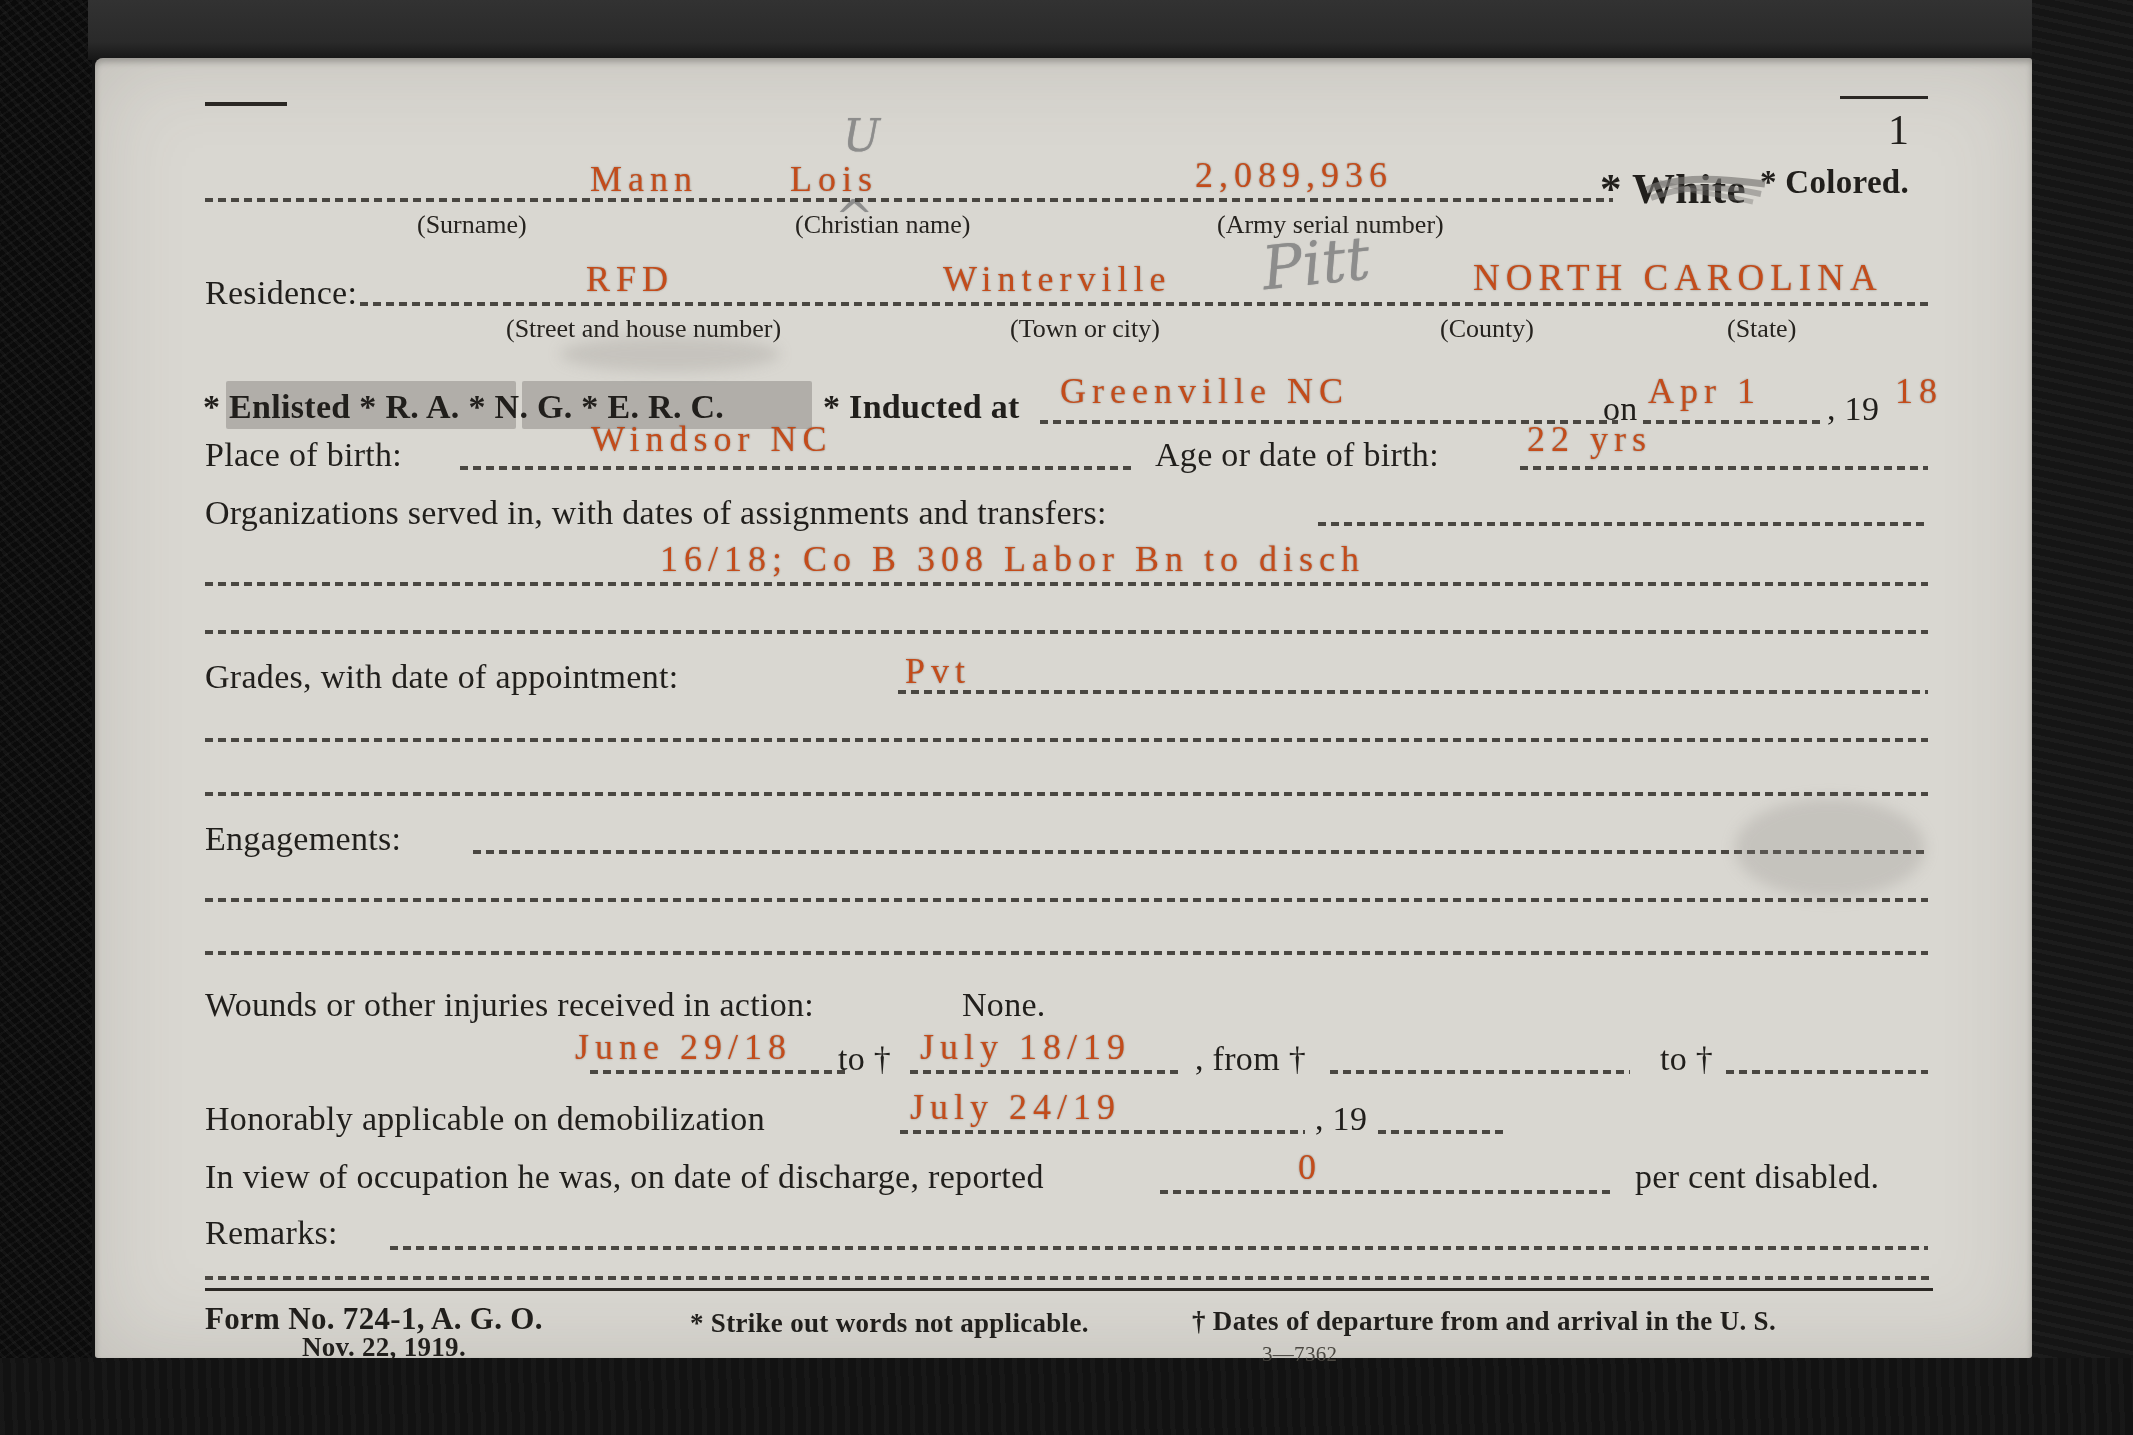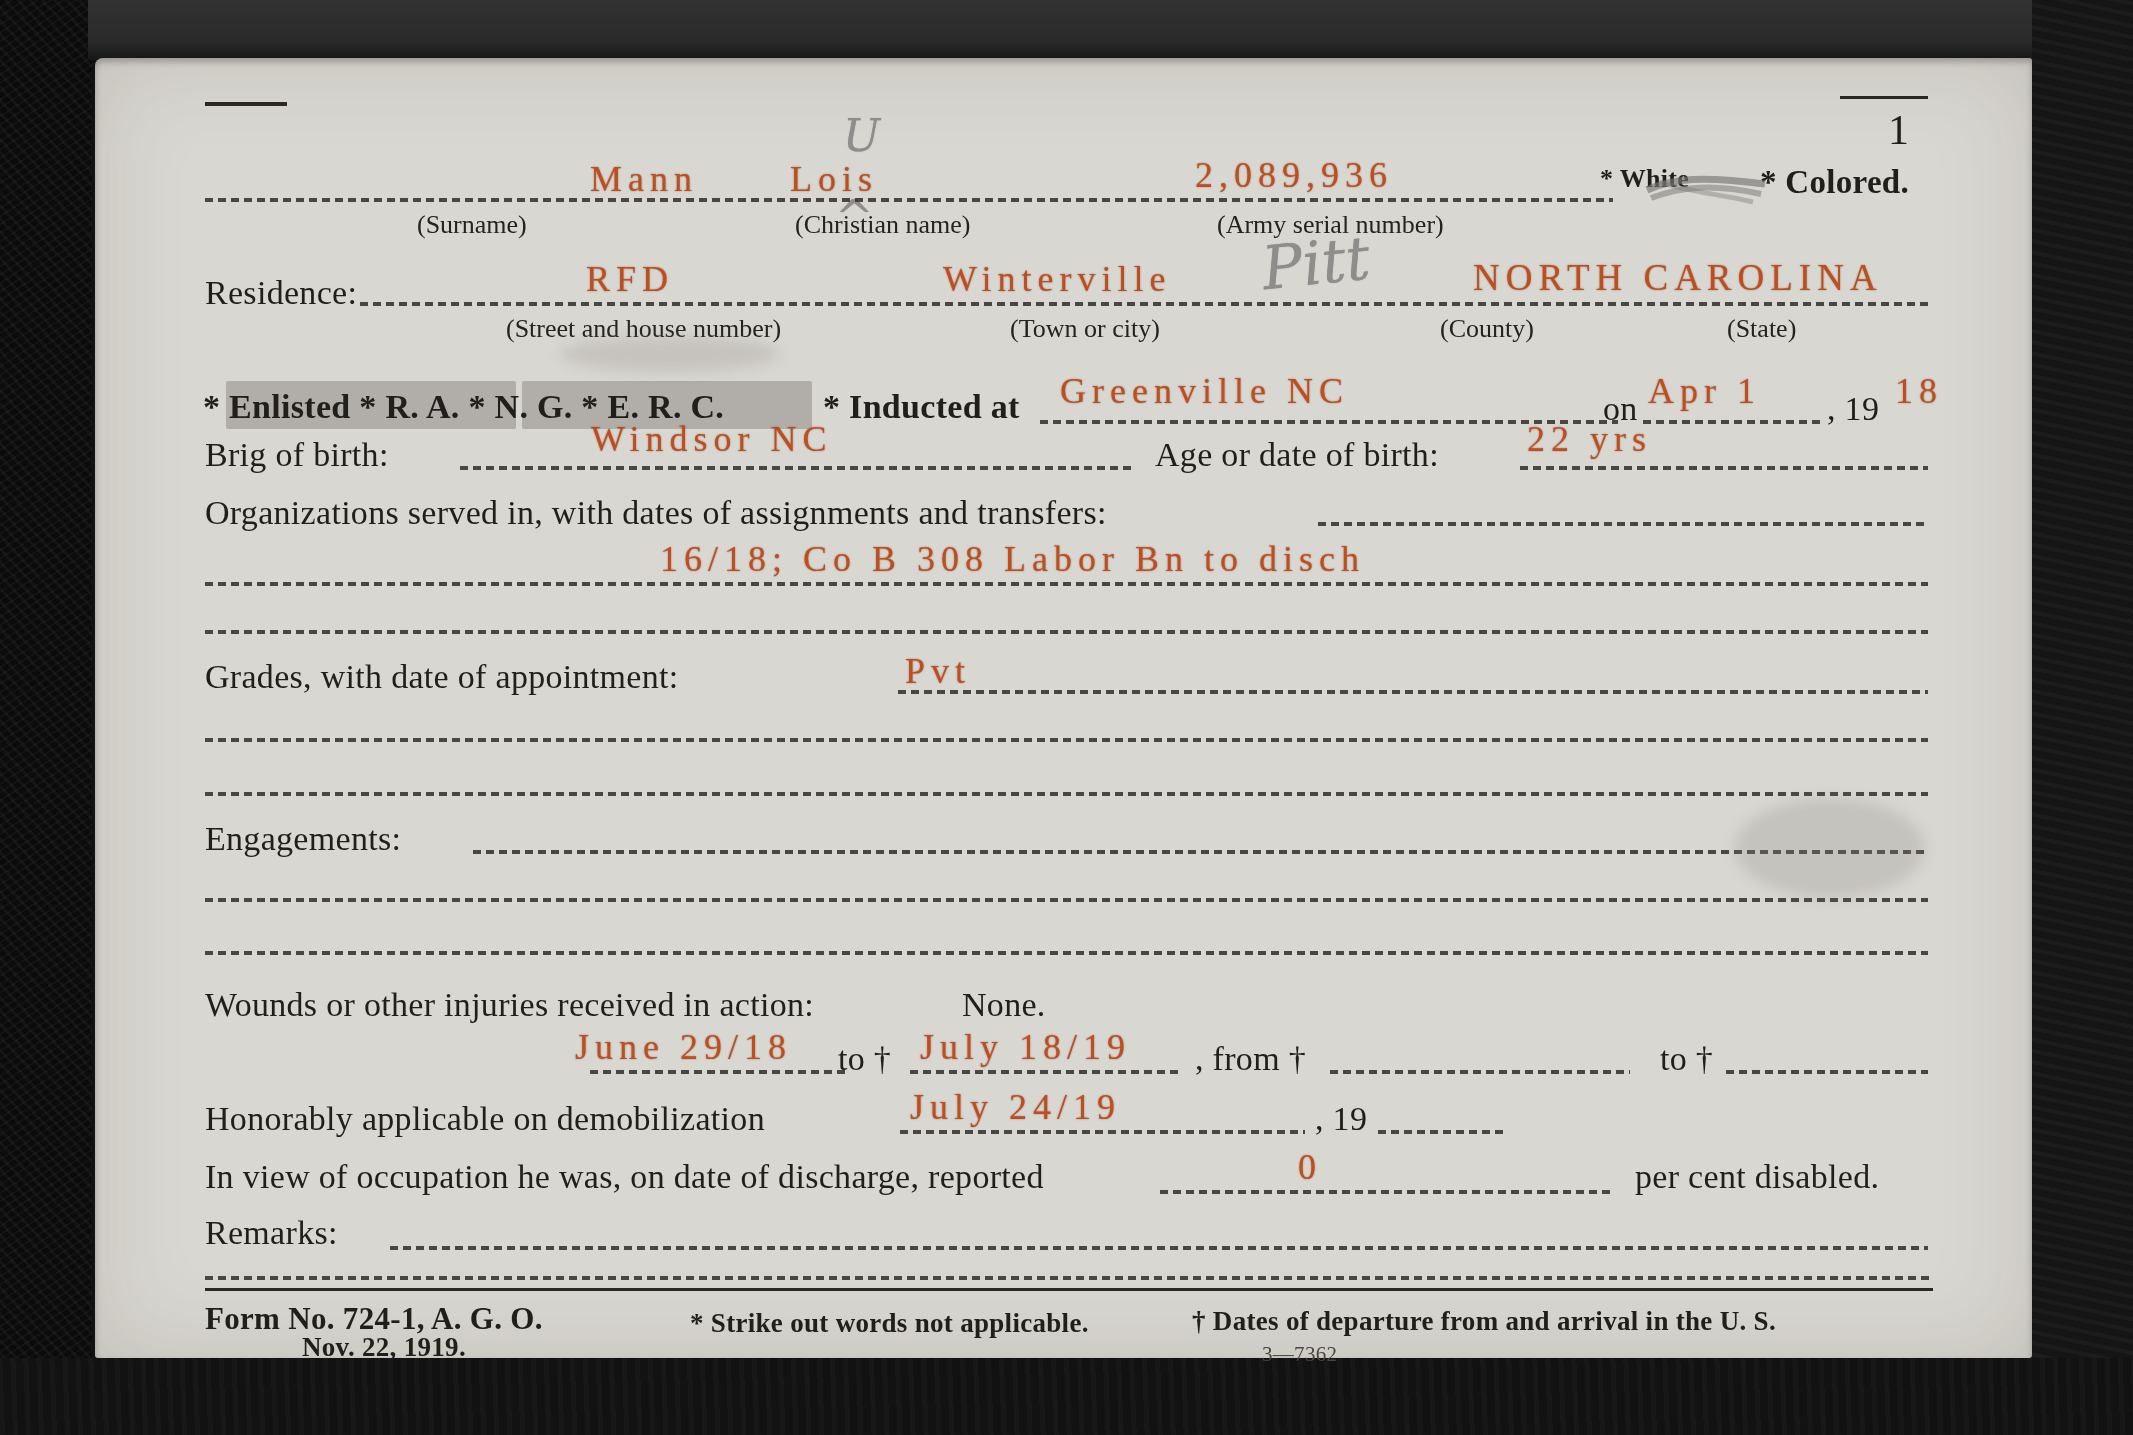--- a/index.html
+++ b/index.html
@@ -52,21 +52,21 @@
     <div class="sl" style="left:110px;top:44px;width:82px;height:4px;"></div>
     <div class="sl" style="left:1745px;top:38px;width:88px;height:3px;"></div>
     <div class="pr" style="left:1793px;top:48px;font-size:42px;">1</div>
 
     <div class="tw" style="left:495px;top:100px;">Mann</div>
     <div class="tw" style="left:695px;top:100px;">Lois</div>
     <div class="pc" style="left:748px;top:52px;font-size:44px;">U</div>
     <div class="pc" style="left:740px;top:132px;font-size:46px;">^</div>
     <div class="tw" style="left:1100px;top:96px;">2,089,936</div>
     <div class="dl" style="left:110px;top:140px;width:1408px;"></div>
-    <div class="pr pr-b" style="left:1505px;top:106px;font-size:26px;">* White</div>
+    <div class="pr pr-b" style="left:1505px;top:106px;font-size:43px;">* White</div>
     <div class="pr pr-b" style="left:1665px;top:106px;font-size:33px;">* Colored.</div>
     <svg style="position:absolute;left:1548px;top:106px;" width="130" height="46">
       <path d="M4 26 C 30 14, 60 12, 122 20" stroke="rgba(120,118,115,.65)" stroke-width="7" fill="none"></path>
       <path d="M8 34 C 40 22, 70 20, 118 30" stroke="rgba(120,118,115,.5)" stroke-width="6" fill="none"></path>
       <path d="M16 18 C 46 28, 76 30, 110 38" stroke="rgba(120,118,115,.4)" stroke-width="5" fill="none"></path>
     </svg>
     <div class="pr-sm" style="left:322px;top:152px;">(Surname)</div>
     <div class="pr-sm" style="left:700px;top:152px;">(Christian name)</div>
     <div class="pr-sm" style="left:1122px;top:152px;">(Army serial number)</div>
 
@@ -87,21 +87,21 @@
     <div class="pr pr-b" style="left:108px;top:330px;">* Enlisted * R. A. * N. G. * E. R. C.</div>
     <div class="pr pr-b" style="left:728px;top:330px;">* Inducted at</div>
     <div class="tw" style="left:965px;top:312px;">Greenville NC</div>
     <div class="dl" style="left:945px;top:362px;width:578px;"></div>
     <div class="pr" style="left:1508px;top:332px;">on</div>
     <div class="tw" style="left:1553px;top:312px;">Apr 1</div>
     <div class="dl" style="left:1548px;top:362px;width:178px;"></div>
     <div class="pr" style="left:1732px;top:332px;">, 19</div>
     <div class="tw" style="left:1800px;top:312px;">18</div>
 
-    <div class="pr" style="left:110px;top:378px;">Brig of birth:</div>
+    <div class="pr" style="left:110px;top:378px;">Place of birth:</div>
     <div class="tw" style="left:496px;top:360px;">Windsor NC</div>
     <div class="dl" style="left:365px;top:408px;width:675px;"></div>
     <div class="pr" style="left:1060px;top:378px;">Age or date of birth:</div>
     <div class="tw" style="left:1432px;top:360px;">22 yrs</div>
     <div class="dl" style="left:1425px;top:408px;width:408px;"></div>
 
     <div class="pr" style="left:110px;top:436px;">Organizations served in, with dates of assignments and transfers:</div>
     <div class="dl" style="left:1223px;top:464px;width:610px;"></div>
     <div class="tw" style="left:565px;top:480px;">16/18; Co B 308 Labor Bn to disch</div>
     <div class="dl" style="left:110px;top:524px;width:1723px;"></div>

